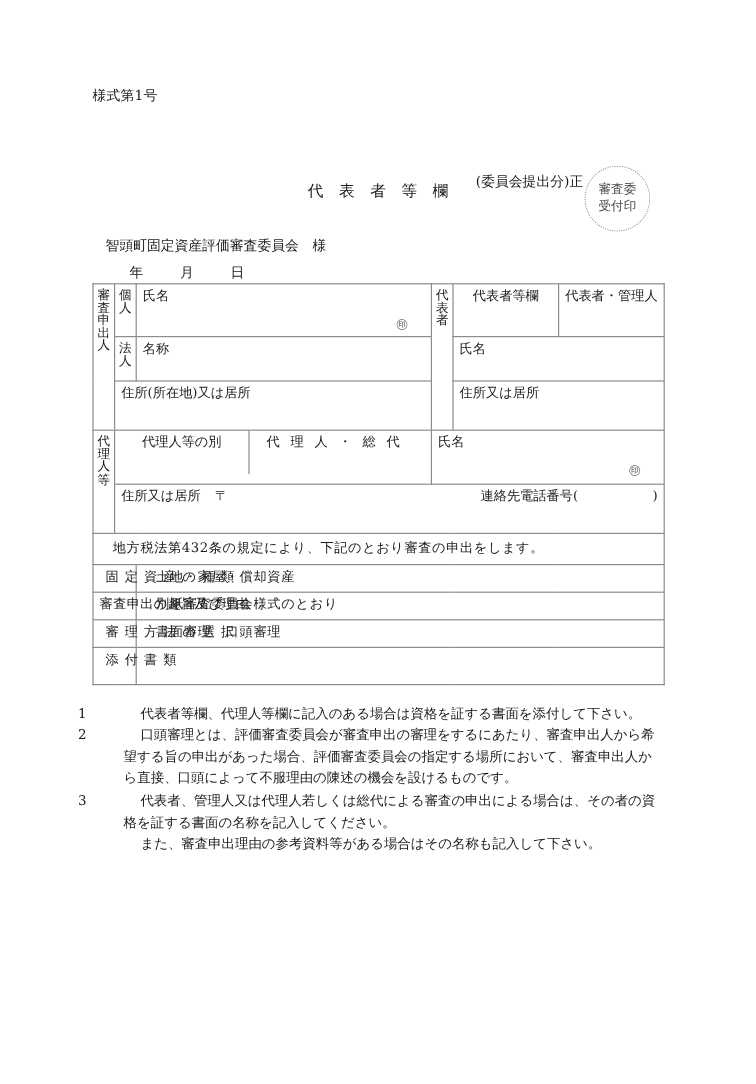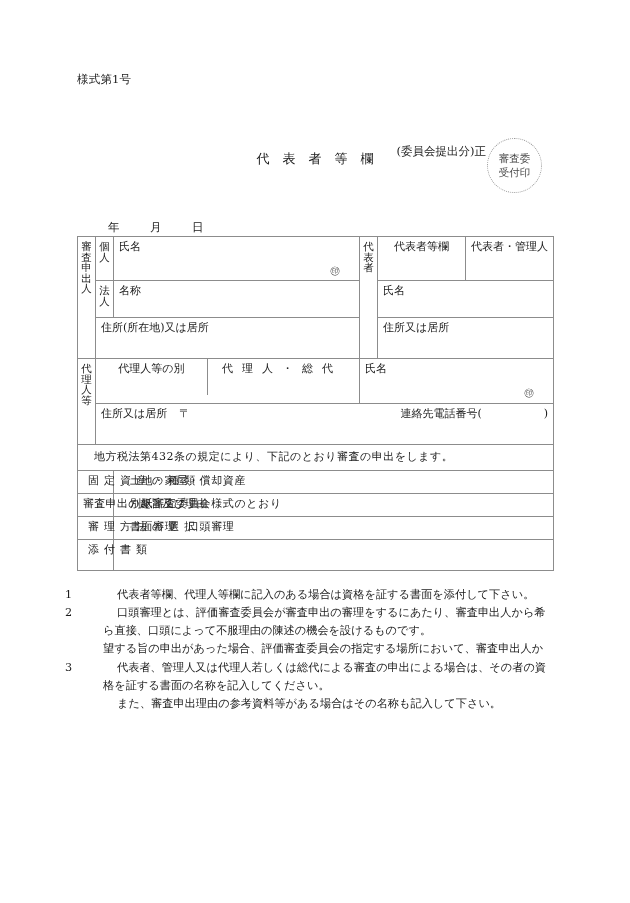--- a/index.html
+++ b/index.html
@@ -212,20 +212,21 @@
 
   <div class="submission-note">(委員会提出分)正</div>
 
   <div class="doc-title">代表者等欄</div>
 
   <div class="receipt-stamp">
     <span>審査委</span>
     <span>受付印</span>
   </div>
 
+  <div class="addressee">智頭町固定資産評価審査委員会　様</div>
 
   <div class="date-line">
     <span>年</span><span class="sep"></span><span>月</span><span class="sep"></span><span>日</span>
   </div>
 
   <table class="main-table">
     <colgroup>
       <col style="width:18px">
       <col style="width:18px">
       <col style="width:246px">
@@ -358,22 +359,22 @@
       <div class="note-num">1</div>
       <div class="note-body">
         <p class="note-cont">代表者等欄、代理人等欄に記入のある場合は資格を証する書面を添付して下さい。</p>
       </div>
     </div>
 
     <div class="note">
       <div class="note-num">2</div>
       <div class="note-body">
         <p class="note-cont">口頭審理とは、評価審査委員会が審査申出の審理をするにあたり、審査申出人から希</p>
+        <p>望する旨の申出があった場合、評価審査委員会の指定する場所において、審査申出人か</p>
         <p>ら直接、口頭によって不服理由の陳述の機会を設けるものです。</p>
-        <p>望する旨の申出があった場合、評価審査委員会の指定する場所において、審査申出人か</p>
       </div>
     </div>
 
     <div class="note">
       <div class="note-num">3</div>
       <div class="note-body">
         <p class="note-cont">代表者、管理人又は代理人若しくは総代による審査の申出による場合は、その者の資</p>
         <p>格を証する書面の名称を記入してください。</p>
         <p class="note-cont">また、審査申出理由の参考資料等がある場合はその名称も記入して下さい。</p>
       </div>

